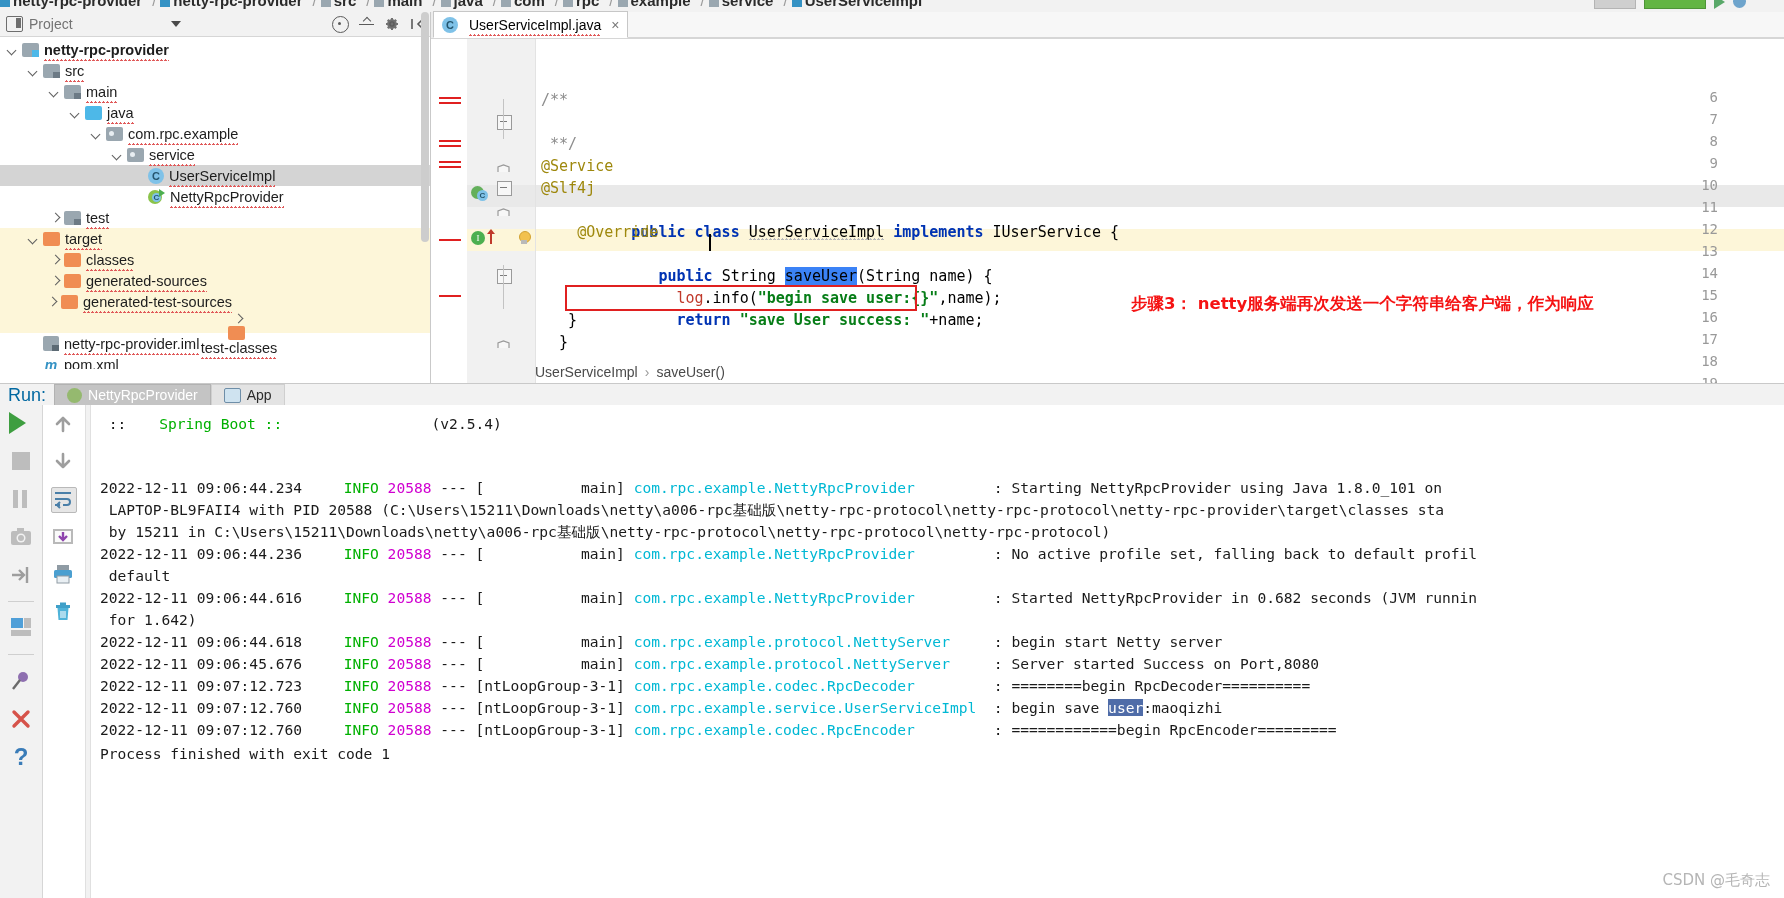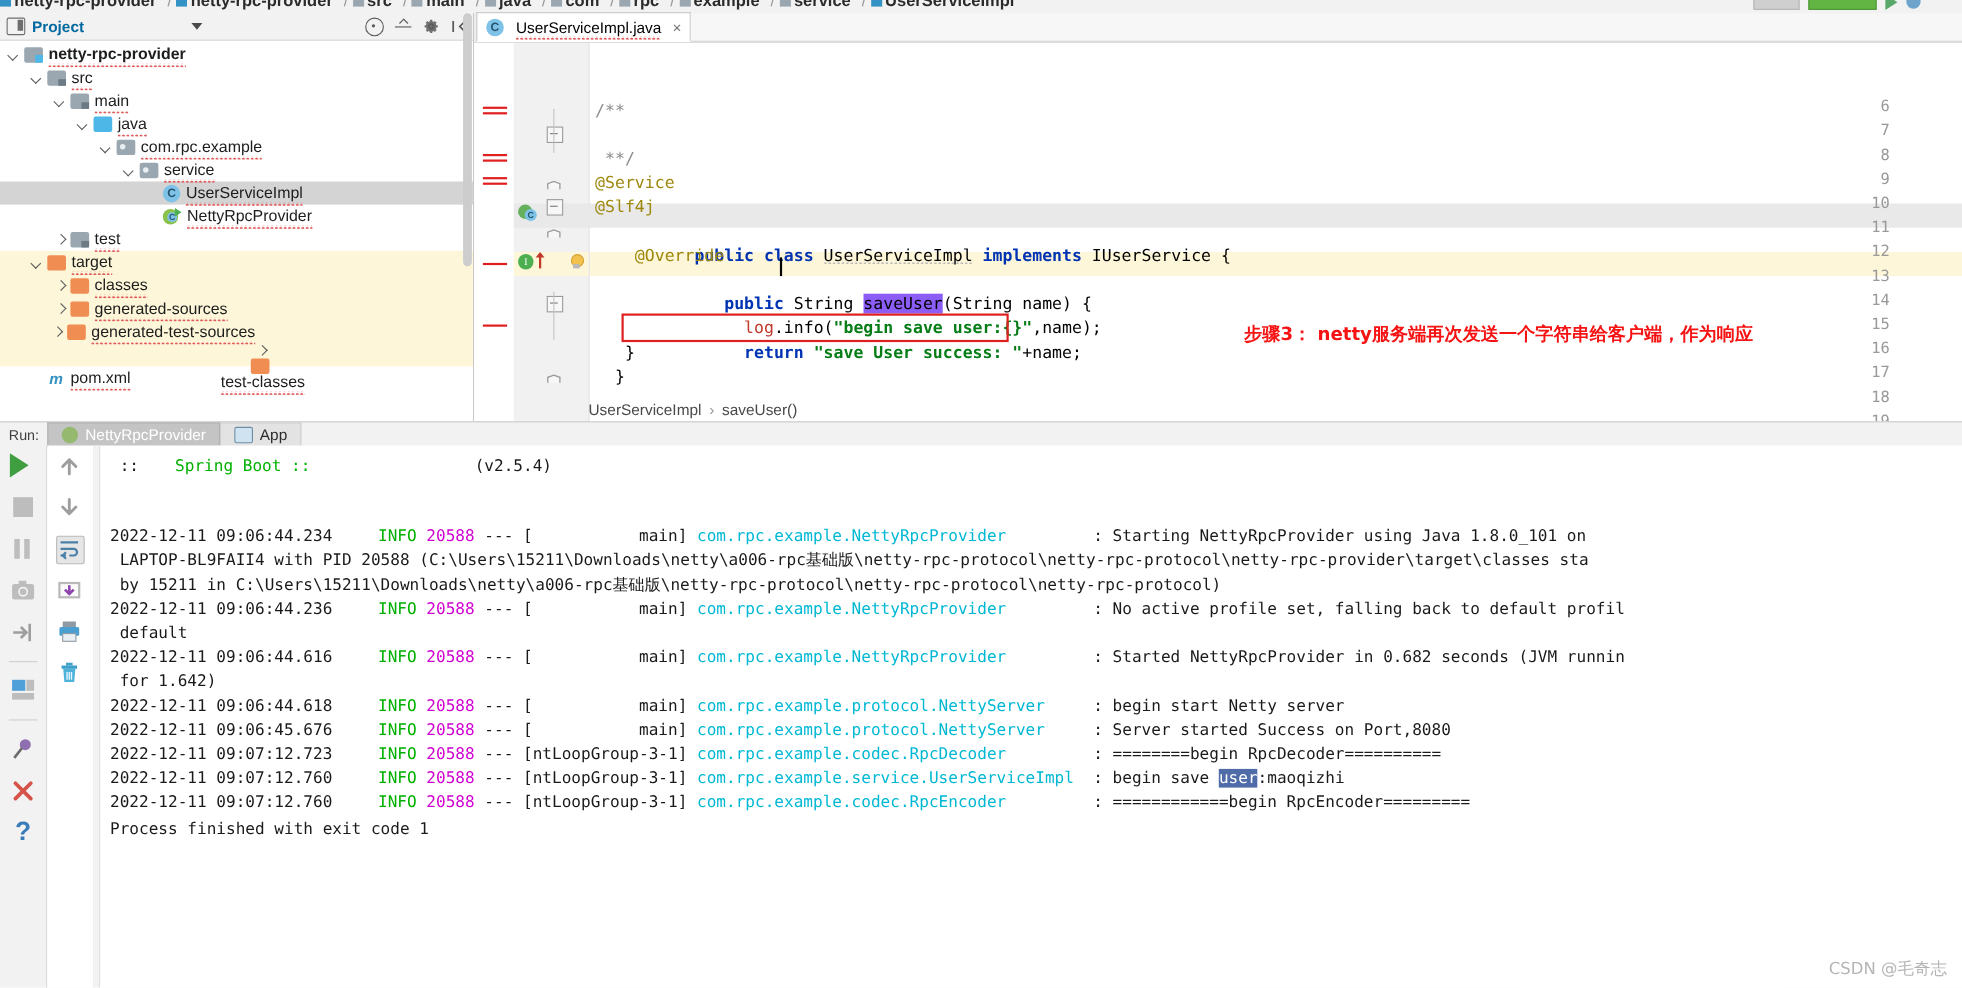--- a/index.html
+++ b/index.html
@@ -25,21 +25,21 @@
   .greenbar{width:60px;height:13px;background:#62b543;border:1px solid #4d9437;}
   .graybar{width:40px;height:13px;background:#cfcfcf;border:1px solid #b4b4b4;}
   .playgreen{width:0;height:0;border-left:11px solid #59a869;border-top:7px solid transparent;border-bottom:7px solid transparent;}
   .bugicon{width:13px;height:13px;border-radius:50%;background:#6ea4cc;}
 
   
   .project-panel{position:absolute;left:0;top:12px;width:430px;height:371px;background:#ffffff;border-right:1px solid #c9c9c9;}
   .project-header{height:24px;background:#f2f2f2;border-bottom:1px solid #d6d6d6;display:flex;align-items:center;padding:0 6px;}
   .ph-icon{width:15px;height:14px;border:1.6px solid #6e6e6e;border-radius:2px;margin-right:6px;position:relative;}
   .ph-icon:after{content:"";position:absolute;right:1px;top:1px;width:5px;height:10px;background:#6e6e6e;}
-  .ph-title{font-size:14px;color:#0369a1;font-weight:bold;}
+  .ph-title{font-size:14px;color:#737373;}
   .ph-caret{margin-left:98px;width:0;height:0;border-left:5px solid transparent;border-right:5px solid transparent;border-top:6px solid #4a4a4a;}
   .ph-tools{margin-left:auto;display:flex;align-items:center;gap:10px;}
   .ic-target{width:15px;height:15px;border:1.7px solid #5a5a5a;border-radius:50%;position:relative;}
   .ic-target:before{content:"";position:absolute;left:5px;top:5px;width:3px;height:3px;background:#5a5a5a;border-radius:50%;}
   .ic-collapse{width:15px;height:15px;position:relative;}
   .ic-collapse:before{content:"";position:absolute;left:0;top:7px;width:15px;height:1.8px;background:#5a5a5a;}
   .ic-collapse:after{content:"";position:absolute;left:5px;top:1px;width:5px;height:5px;border-left:1.8px solid #5a5a5a;border-top:1.8px solid #5a5a5a;transform:rotate(45deg);}
   .ic-gear{width:16px;height:16px;position:relative;}
   .ic-gear svg{display:block;}
   .ic-hide{width:14px;height:14px;position:relative;}
@@ -109,21 +109,21 @@
   .hlrow{position:absolute;left:104px;right:0;height:22px;}
   .hl-yellow{background:#fdf6d9;}
   .hl-gray{background:#e9e9e9;}
   .k{color:#0033b3;font-weight:bold;}
   .ann{color:#9e880d;}
   .cmt{color:#8c8c8c;}
   .str{color:#067d17;font-weight:bold;}
   .id{color:#000;}
   .mth{color:#c0392b;}
   .plain{color:#000;}
-  .selword{background:#8b5cf6;}
+  .selword{background:#3b82f6;}
   .wavy{position:relative;}
   .wavy:after{content:"";position:absolute;left:0;right:0;bottom:1px;height:3px;
     background-image:radial-gradient(circle at 1.5px 2.5px, #b9b9b9 1.1px, transparent 1.3px);background-size:4px 4px;}
 
   .redbox{position:absolute;border:2px solid #e02020;box-sizing:border-box;}
   .annotation{position:absolute;color:#f51313;font-weight:bold;font-size:16.5px;white-space:nowrap;font-family:"DejaVu Sans","Liberation Sans",sans-serif;}
 
   .bulb{position:absolute;width:14px;height:15px;}
   .bulb .g{position:absolute;left:2px;top:0;width:10px;height:10px;border-radius:50%;background:#f2c14e;border:1px solid #d2a233;}
   .bulb .b{position:absolute;left:4px;top:9px;width:6px;height:4px;background:#b9b9b9;}
@@ -136,21 +136,21 @@
   .classgut{position:absolute;width:18px;height:16px;}
   .classgut .gl{position:absolute;left:0;top:0;width:13px;height:13px;border-radius:50%;background:#64b05c;}
   .classgut .bl{position:absolute;left:6px;top:4px;width:11px;height:11px;border-radius:50%;background:#7fc2e8;color:#24556e;font-size:8px;font-weight:bold;display:flex;align-items:center;justify-content:center;}
 
   .breadcrumb-bottom{position:absolute;left:104px;bottom:0;height:24px;display:flex;align-items:center;gap:7px;color:#4a4a4a;font-size:14px;}
   .bc-sep{color:#9a9a9a;}
 
   
   .runwin{position:absolute;left:0;top:383px;width:1784px;height:515px;background:#ffffff;}
   .runhdr{height:22px;background:#f2f2f2;border-top:1px solid #c9c9c9;border-bottom:1px solid #d6d6d6;display:flex;align-items:center;padding-left:8px;gap:0;}
-  .run-label{font-size:13px;color:#404040;margin-right:8px;}
+  .run-label{font-size:18px;color:#0369a1;margin-right:8px;}
   .runtab{height:21px;display:flex;align-items:center;gap:6px;padding:0 12px;font-size:14px;color:#2b2b2b;border:1px solid transparent;}
   .runtab.active{background:#c4c4c4;border-color:#b2b2b2;color:#ffffff;}
   .runtab.inactive{background:#e3e3e3;border-color:#cfcfcf;}
   .rt-icon{width:15px;height:15px;border-radius:50%;background:#7cb342;opacity:.65;}
   .rt-icon2{width:15px;height:13px;border:1.6px solid #6e8ea8;background:#cfe3f0;border-radius:2px;}
 
   .runbody{position:absolute;left:0;top:22px;right:0;bottom:0;display:flex;}
   .runside{width:42px;border-right:1px solid #d6d6d6;background:#f2f2f2;padding-top:6px;display:flex;flex-direction:column;align-items:center;gap:14px;}
   .runside2{width:42px;border-right:1px solid #d6d6d6;background:#f2f2f2;padding-top:32px;display:flex;flex-direction:column;align-items:center;gap:13px;}
   .sideicon{width:24px;height:24px;position:relative;}
@@ -284,20 +284,25 @@
         </div>
         <div class="row yellow" style="padding-left: 45px;">
           <span class="arrow right"></span>
           <span class="fold orange"></span>
           <span class="lbl squiggle">generated-test-sources</span>
         </div>
         <div class="row yellow" style="padding-left: 48px; flex-direction: column;">
           <span class="arrow right"></span>
           <span class="fold orange"></span>
           <span class="lbl squiggle">test-classes</span>
+        </div>
+        <div class="row" style="padding-left: 27px;">
+          <span class="arrow"></span>
+          <span class="imlicon"></span>
+          <span class="lbl squiggle">netty-rpc-provider.iml</span>
         </div>
         <div class="row" style="padding-left: 27px;">
           <span class="arrow"></span>
           <span class="micon">m</span>
           <span class="lbl squiggle">pom.xml</span>
         </div>
       </div>
     <div class="tree-scroll">
         <div class="thumb"></div>
       </div>

